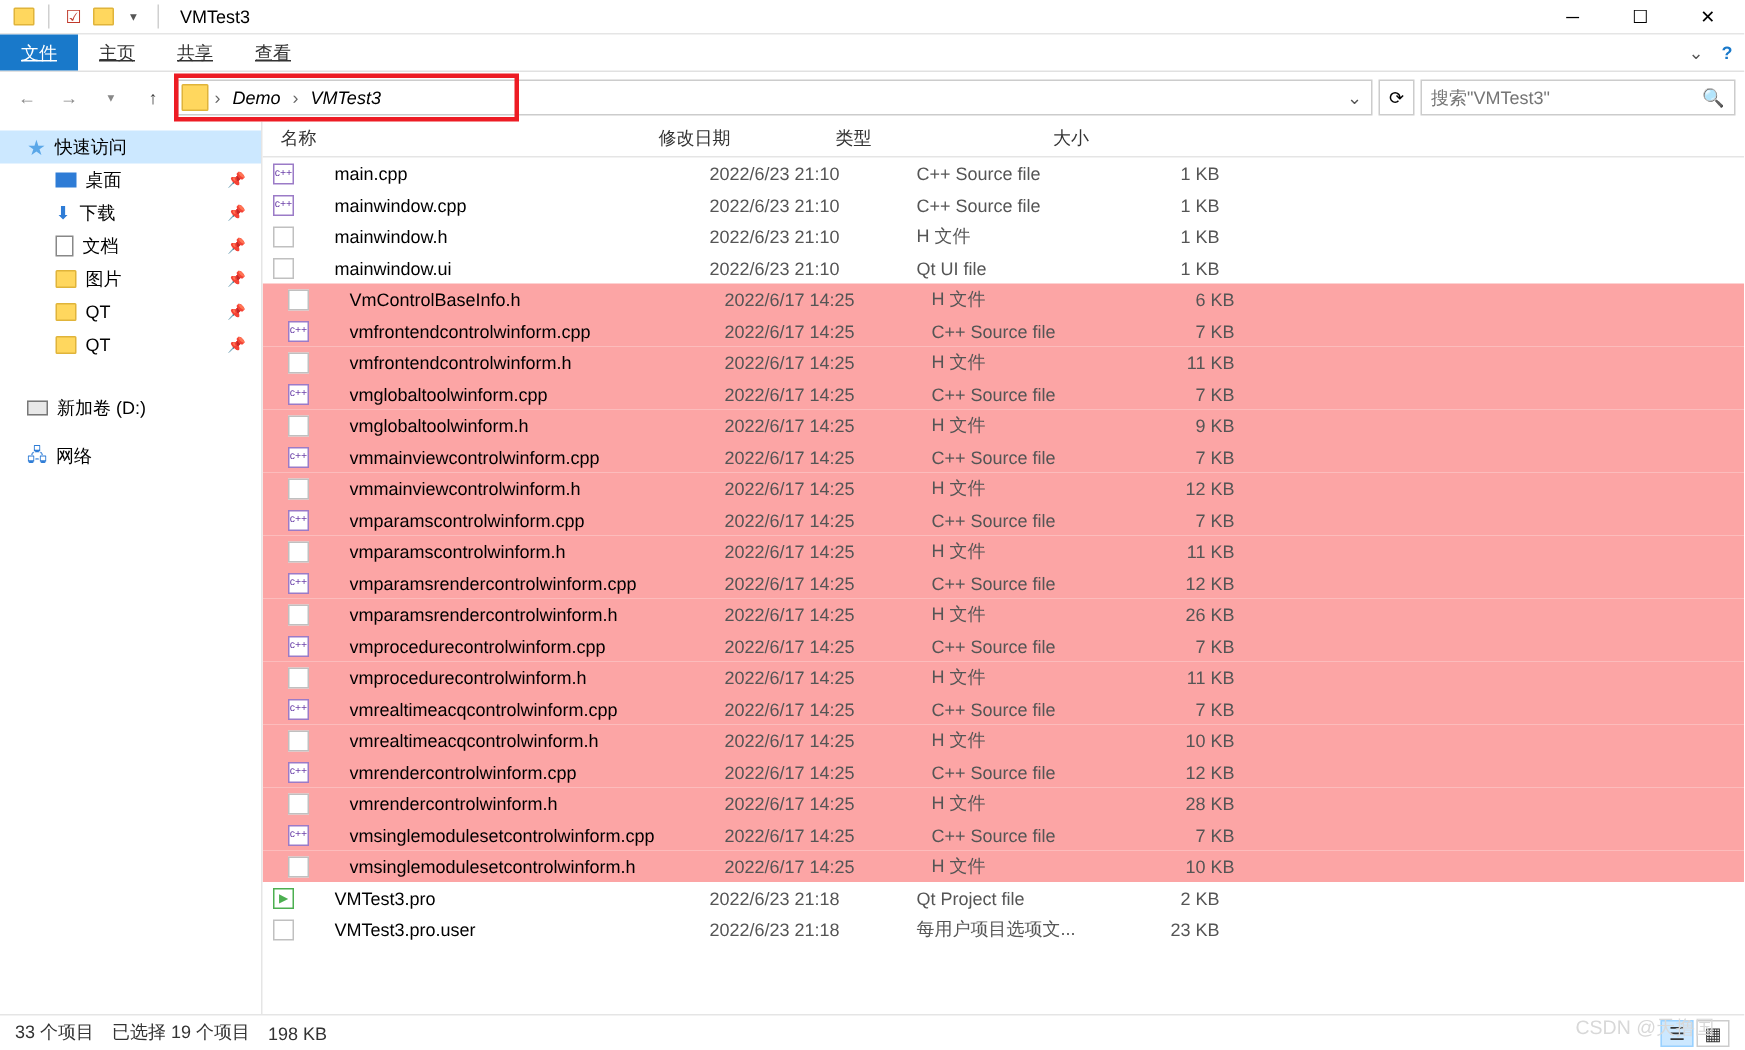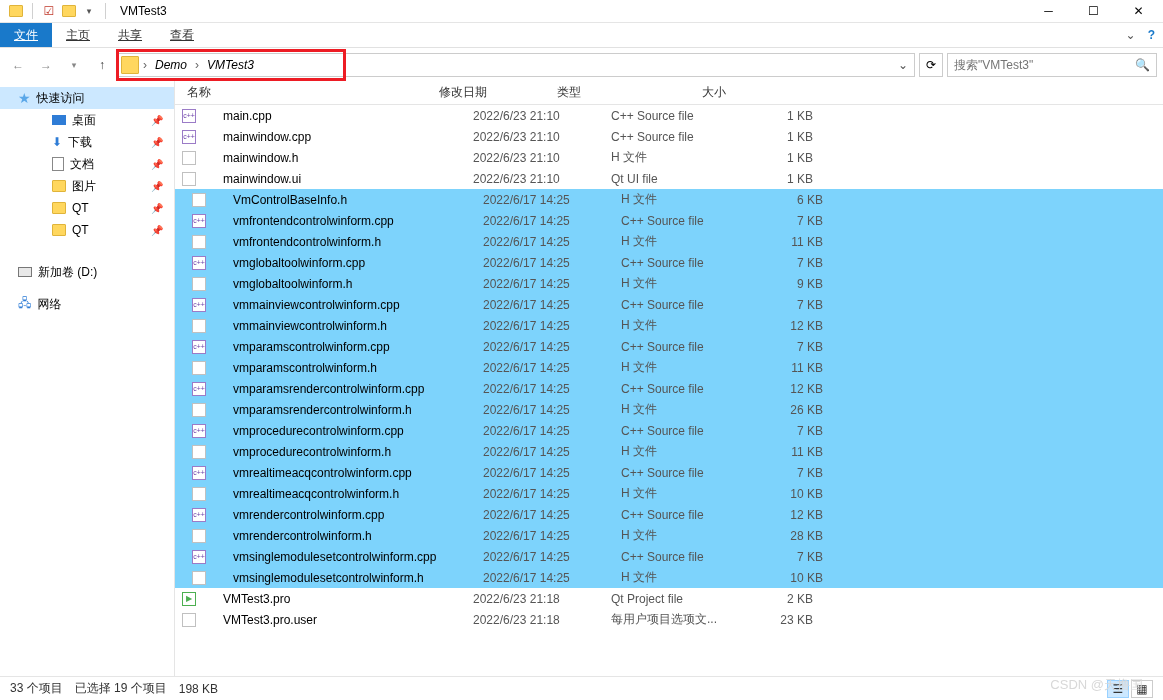--- a/index.html
+++ b/index.html
@@ -24,34 +24,34 @@
 .breadcrumb-box .sep { color: #666; padding: 0 2px; }
 .breadcrumb-box .dd { margin-left: auto; width: 18px; text-align: center; color: #555; }
 .red-highlight { position: absolute; left: -3px; top: -5px; width: 230px; height: 32px; border: 3px solid #ed1c24; pointer-events: none; }
 .refresh-btn { width: 24px; height: 24px; border: 1px solid #ccc; display: flex; align-items: center; justify-content: center; cursor: pointer; }
 .search-box { width: 210px; height: 24px; border: 1px solid #ccc; display: flex; align-items: center; padding: 0 6px; color: #777; }
 .search-box input { border: none; outline: none; flex: 1; color: #777; font-size: 12px; }
 .search-box .mag { margin-left: auto; }
 .main { flex: 1; display: flex; overflow: hidden; }
 .sidebar { width: 175px; border-right: 1px solid #e5e5e5; padding: 6px 0; overflow-y: auto; }
 .tree-item { height: 22px; display: flex; align-items: center; padding-left: 18px; cursor: pointer; gap: 6px; }
-.tree-item.child { padding-left: 52px; }
+.tree-item.child { padding-left: 37px; }
 .tree-item.selected { background: #cce8ff; }
 .tree-item .pin { margin-left: auto; margin-right: 10px; color: #8a8a8a; font-size: 10px; }
 .tree-sep { height: 10px; }
 .content { flex: 1; display: flex; flex-direction: column; overflow: hidden; }
 .col-headers { height: 24px; display: flex; align-items: center; border-bottom: 1px solid #e5e5e5; color: #333; padding-left: 6px; }
 .col-headers .col { padding: 0 6px; border-right: 1px solid transparent; cursor: pointer; }
 .col-name { width: 252px; }
 .col-date { width: 118px; }
 .col-type { width: 120px; }
 .col-size { width: 62px; text-align: right; }
 .filelist { flex: 1; overflow-y: auto; }
 .file-row { height: 21px; display: flex; align-items: center; padding-left: 6px; cursor: pointer; gap: 20px; }
-.file-row.selected { background: #7dd3fc; padding-left: 16px; }
+.file-row.selected { background: #fca5a5; padding-left: 16px; }
 .file-row .ico { width: 16px; height: 16px; margin-right: 6px; display: flex; align-items: center; justify-content: center; font-size: 10px; }
 .file-row .fname { width: 230px; color: #000; white-space: nowrap; overflow: hidden; }
 .file-row .fdate { width: 118px; color: #555; }
 .file-row .ftype { width: 120px; color: #555; white-space: nowrap; overflow: hidden; text-overflow: ellipsis; }
 .file-row .fsize { width: 62px; text-align: right; color: #555; }
 .statusbar { height: 24px; border-top: 1px solid #e5e5e5; display: flex; align-items: center; padding: 0 10px; gap: 12px; color: #333; }
 .statusbar .views { margin-left: auto; display: flex; gap: 2px; }
 .statusbar .view-btn { width: 22px; height: 18px; border: 1px solid #ccc; display: flex; align-items: center; justify-content: center; cursor: pointer; }
 .statusbar .view-btn.active { background: #cce8ff; border-color: #99d1ff; }
 .watermark { position: absolute; right: 20px; bottom: 6px; color: #d8d8d8; font-size: 13px; pointer-events: none; }

